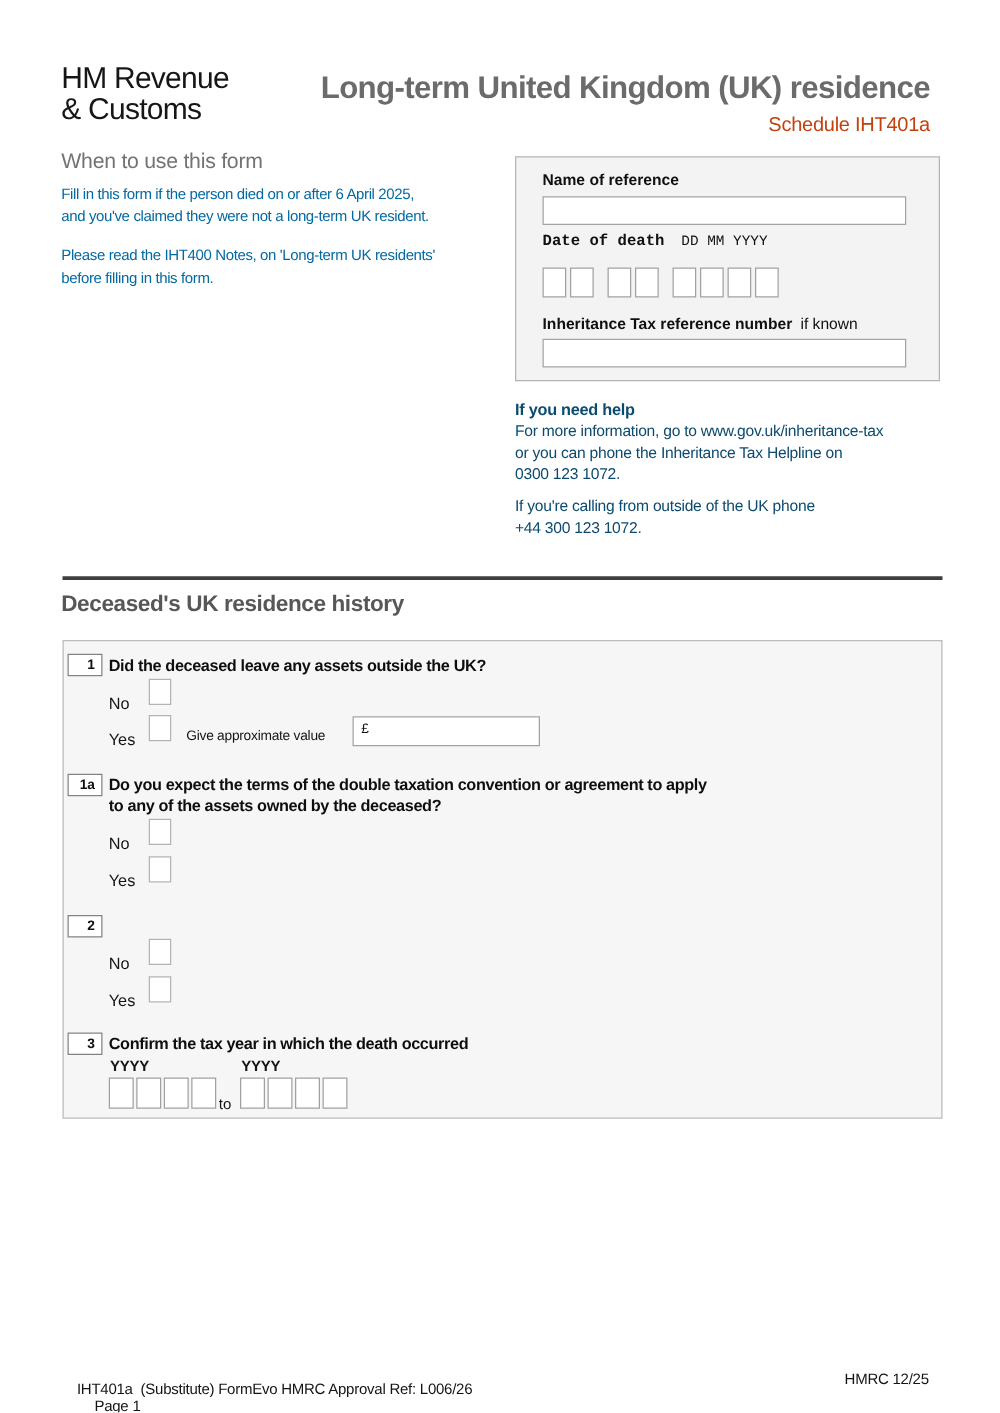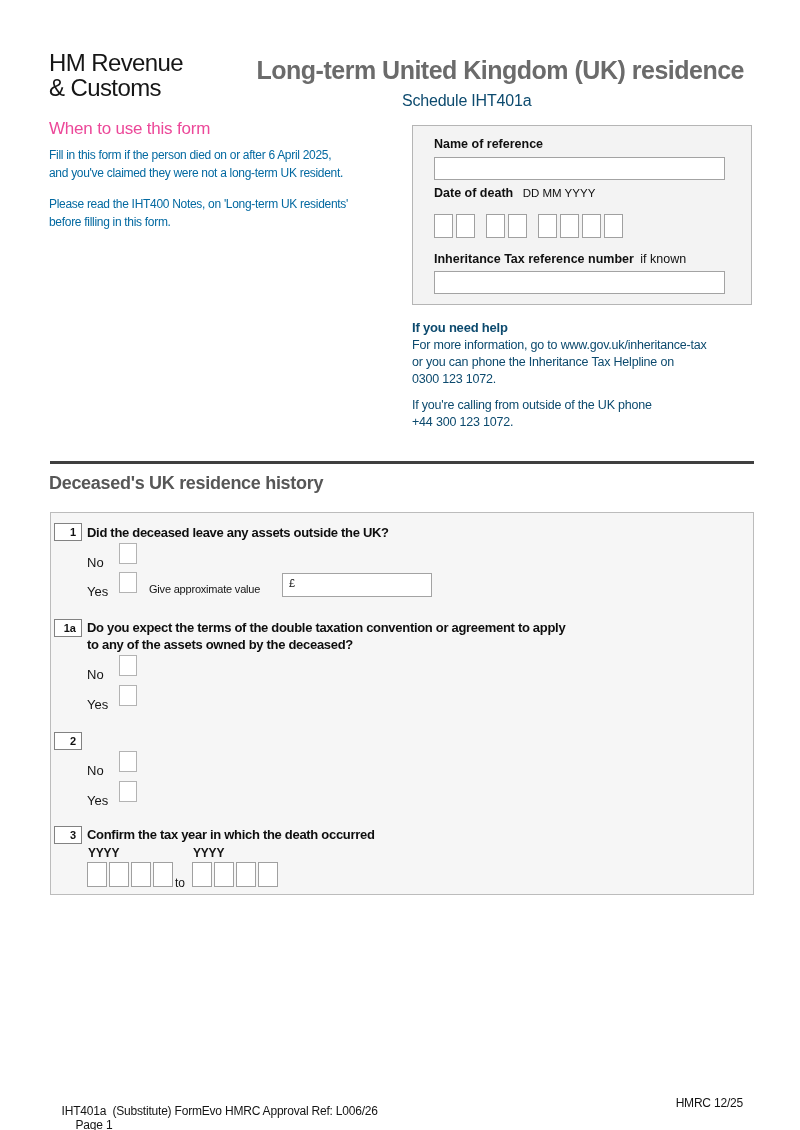--- a/index.html
+++ b/index.html
@@ -8,38 +8,38 @@
     position:relative; width:796px; height:1130px; background:#ffffff;
     font-family:"Liberation Sans","DejaVu Sans",sans-serif; color:#141414;
     overflow:hidden; margin:0 auto;
   }
   
   .logo { position:absolute; left:47px; top:50px; font-size:24px; line-height:25px;
           letter-spacing:-0.6px; color:#161616; }
   .title { position:absolute; left:150px; right:54px; top:56px; font-size:25px;
            font-weight:bold; color:#6b6b6b; text-align:right; letter-spacing:-0.5px; }
   .subtitle { position:absolute; left:400px; right:54px; top:92px; font-size:16px;
-              color:#0c4a6e; letter-spacing:-0.2px; }
+              color:#c2410c; text-align:right; letter-spacing:-0.2px; }
   
   .intro-heading { position:absolute; left:47px; top:119px; font-size:17px;
-                   font-weight:normal; color:#ec4899; letter-spacing:-0.2px; }
+                   font-weight:normal; color:#737373; letter-spacing:-0.2px; }
   .intro-p { position:absolute; left:47px; width:365px; font-size:12px; line-height:17.5px;
              color:#0369a1; white-space:pre-line; letter-spacing:-0.3px; }
   .p1 { top:147px; } .p2 { top:196px; }
   
   .details-box { position:absolute; left:410px; top:125px; width:340px; height:180px;
                  background:#f3f3f3; border:1px solid #b5b5b5; }
   .dlbl { position:absolute; left:21px; font-size:12.5px; font-weight:bold; color:#101010; }
   .dlbl .hint { font-weight:normal; font-size:11.5px; margin-left:6px; }
   .dlbl .norm { font-weight:normal; margin-left:3px; }
   .txt { position:absolute; left:21px; width:291px; height:23px; background:#ffffff;
          border:1px solid #a3a3a3; font-size:13px; padding:0 6px;
          font-family:inherit; color:#141414; }
   .name-lbl { top:11px; } .name-input { top:31px; }
-  .dod-lbl { top:60px; }
+  .dod-lbl { top:60px;font-family:Liberation Mono, monospace; }
   .date-row { position:absolute; left:21px; top:88px; display:flex; align-items:center; }
   .dbox { width:19px; height:24px; background:#ffffff; border:1px solid #a0a0a0;
           margin-right:3px; text-align:center; font-size:12px; padding:0;
           font-family:inherit; color:#141414; }
   .dgap { width:8px; }
   .ref-lbl { top:126px; } .ref-input { top:145px; }
   
   .help { position:absolute; left:410px; top:319px; width:345px; font-size:12.5px;
           line-height:17px; color:#0c4a6e; letter-spacing:-0.2px; }
   .help-h { font-weight:bold; font-size:13px; margin-bottom:1px; }

